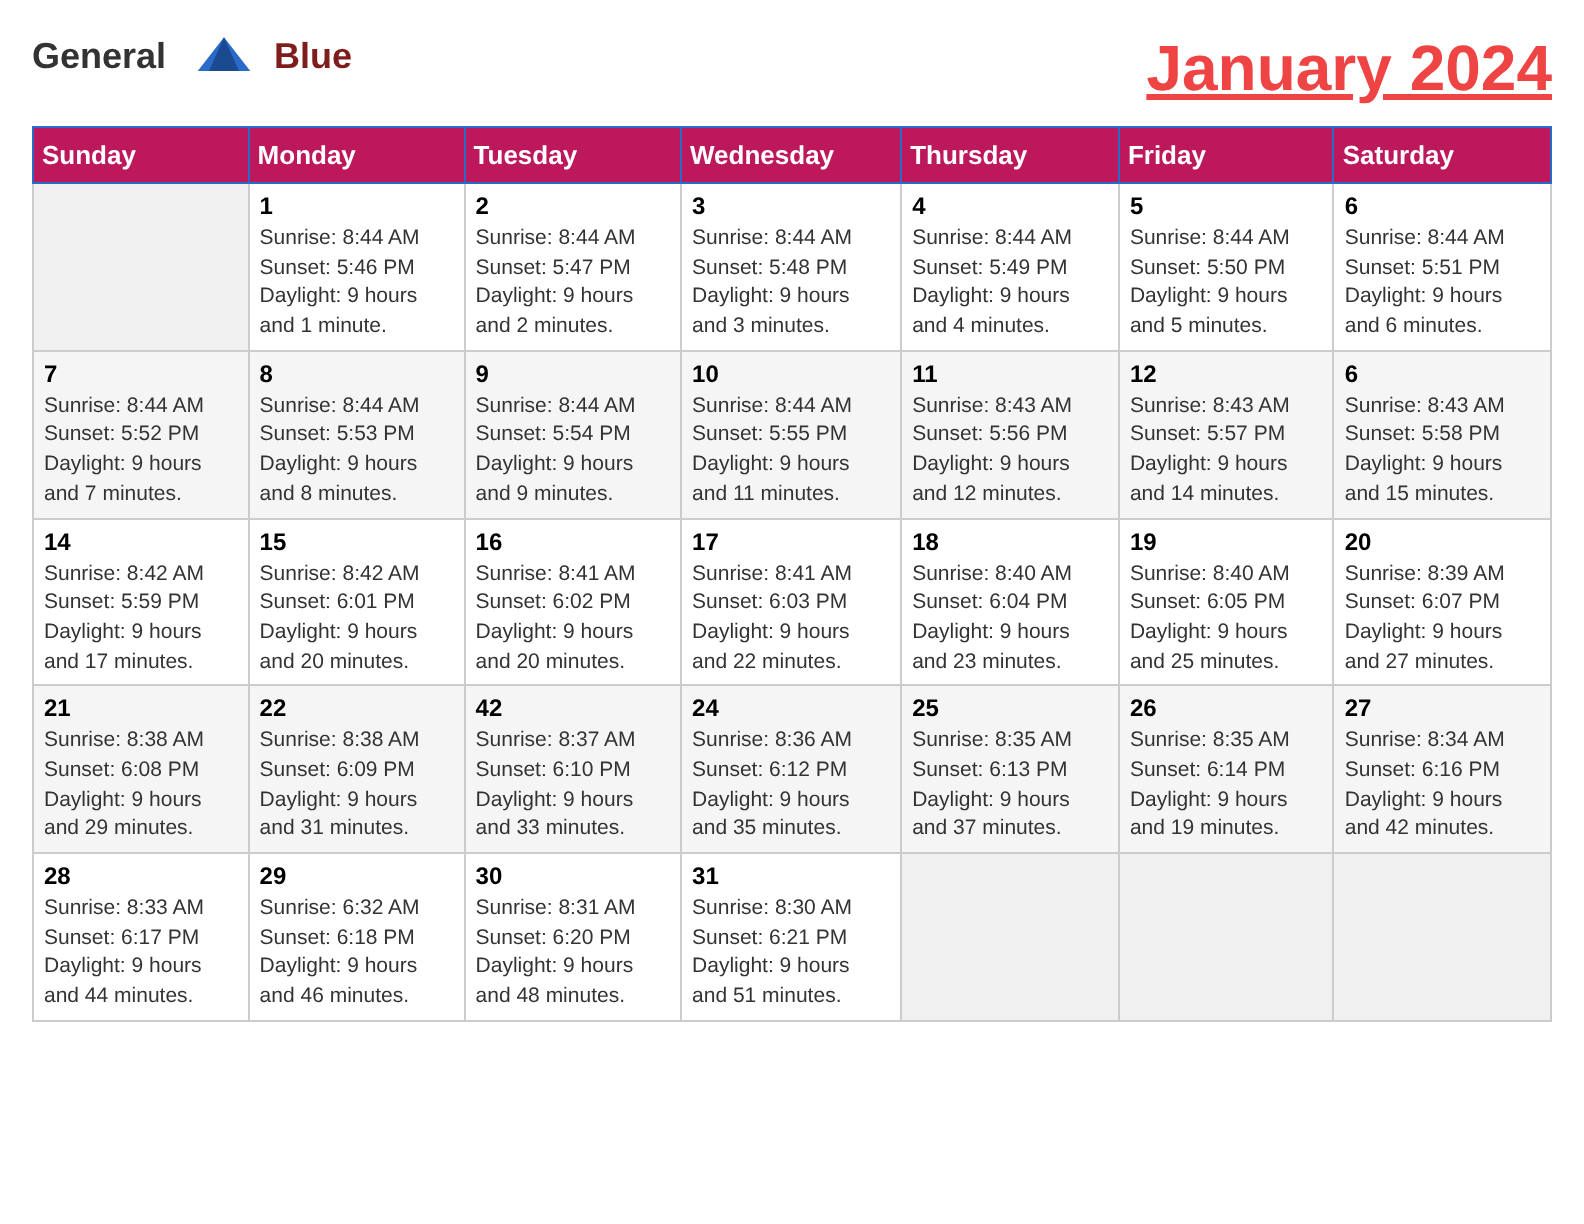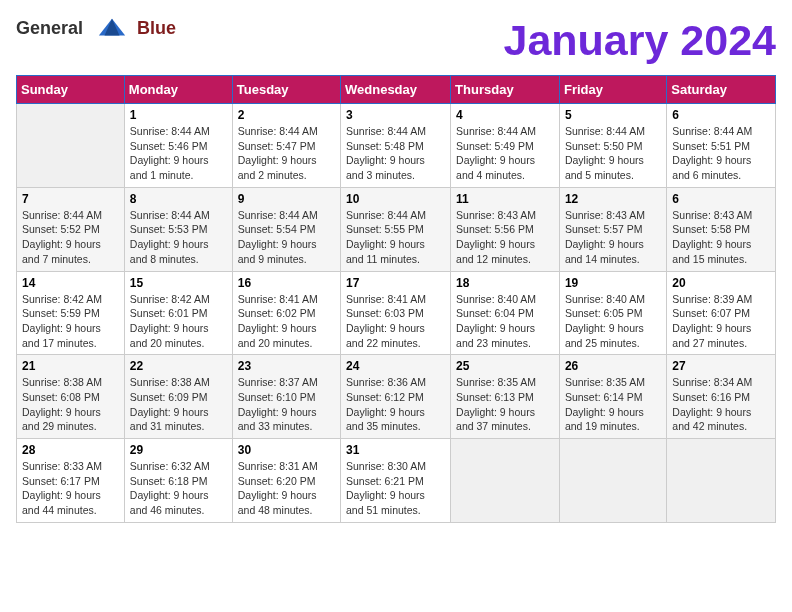--- a/index.html
+++ b/index.html
@@ -23,23 +23,24 @@
     }
     .logo-icon {
       width: 30px;
       height: 24px;
       margin-left: 2px;
     }
     .title-section {
       text-align: right;
     }
     .main-title {
-      font-size: 43px;
+      font-size: 32px;
       font-weight: bold;
-      color: #6d28d9;
+      color: #ef4444;
+      text-decoration: underline;
     }
     .subtitle {
       font-size: 15px;
       color: #555;
     }
     table {
       width: 100%;
       border-collapse: collapse;
       font-size: 11px;
     }
@@ -133,21 +134,21 @@
         <td><span class="day-number">15</span><span class="cell-content">Sunrise: 8:42 AM</span><br><span class="cell-content">Sunset: 6:01 PM</span><br><span class="cell-content">Daylight: 9 hours</span><br><span class="cell-content">and 20 minutes.</span></td>
         <td><span class="day-number">16</span><span class="cell-content">Sunrise: 8:41 AM</span><br><span class="cell-content">Sunset: 6:02 PM</span><br><span class="cell-content">Daylight: 9 hours</span><br><span class="cell-content">and 20 minutes.</span></td>
         <td><span class="day-number">17</span><span class="cell-content">Sunrise: 8:41 AM</span><br><span class="cell-content">Sunset: 6:03 PM</span><br><span class="cell-content">Daylight: 9 hours</span><br><span class="cell-content">and 22 minutes.</span></td>
         <td><span class="day-number">18</span><span class="cell-content">Sunrise: 8:40 AM</span><br><span class="cell-content">Sunset: 6:04 PM</span><br><span class="cell-content">Daylight: 9 hours</span><br><span class="cell-content">and 23 minutes.</span></td>
         <td><span class="day-number">19</span><span class="cell-content">Sunrise: 8:40 AM</span><br><span class="cell-content">Sunset: 6:05 PM</span><br><span class="cell-content">Daylight: 9 hours</span><br><span class="cell-content">and 25 minutes.</span></td>
         <td><span class="day-number">20</span><span class="cell-content">Sunrise: 8:39 AM</span><br><span class="cell-content">Sunset: 6:07 PM</span><br><span class="cell-content">Daylight: 9 hours</span><br><span class="cell-content">and 27 minutes.</span></td>
       </tr>
       <tr>
         <td><span class="day-number">21</span><span class="cell-content">Sunrise: 8:38 AM</span><br><span class="cell-content">Sunset: 6:08 PM</span><br><span class="cell-content">Daylight: 9 hours</span><br><span class="cell-content">and 29 minutes.</span></td>
         <td><span class="day-number">22</span><span class="cell-content">Sunrise: 8:38 AM</span><br><span class="cell-content">Sunset: 6:09 PM</span><br><span class="cell-content">Daylight: 9 hours</span><br><span class="cell-content">and 31 minutes.</span></td>
-        <td><span class="day-number">23</span><span class="cell-content">Sunrise: 8:37 AM</span><br><span class="cell-content">Sunset: 6:10 PM</span><br><span class="cell-content">Daylight: 9 hours</span><br><span class="cell-content">and 33 minutes.</span></td>
+        <td><span class="day-number">42</span><span class="cell-content">Sunrise: 8:37 AM</span><br><span class="cell-content">Sunset: 6:10 PM</span><br><span class="cell-content">Daylight: 9 hours</span><br><span class="cell-content">and 33 minutes.</span></td>
         <td><span class="day-number">24</span><span class="cell-content">Sunrise: 8:36 AM</span><br><span class="cell-content">Sunset: 6:12 PM</span><br><span class="cell-content">Daylight: 9 hours</span><br><span class="cell-content">and 35 minutes.</span></td>
         <td><span class="day-number">25</span><span class="cell-content">Sunrise: 8:35 AM</span><br><span class="cell-content">Sunset: 6:13 PM</span><br><span class="cell-content">Daylight: 9 hours</span><br><span class="cell-content">and 37 minutes.</span></td>
         <td><span class="day-number">26</span><span class="cell-content">Sunrise: 8:35 AM</span><br><span class="cell-content">Sunset: 6:14 PM</span><br><span class="cell-content">Daylight: 9 hours</span><br><span class="cell-content">and 19 minutes.</span></td>
         <td><span class="day-number">27</span><span class="cell-content">Sunrise: 8:34 AM</span><br><span class="cell-content">Sunset: 6:16 PM</span><br><span class="cell-content">Daylight: 9 hours</span><br><span class="cell-content">and 42 minutes.</span></td>
       </tr>
       <tr>
         <td><span class="day-number">28</span><span class="cell-content">Sunrise: 8:33 AM</span><br><span class="cell-content">Sunset: 6:17 PM</span><br><span class="cell-content">Daylight: 9 hours</span><br><span class="cell-content">and 44 minutes.</span></td>
         <td><span class="day-number">29</span><span class="cell-content">Sunrise: 6:32 AM</span><br><span class="cell-content">Sunset: 6:18 PM</span><br><span class="cell-content">Daylight: 9 hours</span><br><span class="cell-content">and 46 minutes.</span></td>
         <td><span class="day-number">30</span><span class="cell-content">Sunrise: 8:31 AM</span><br><span class="cell-content">Sunset: 6:20 PM</span><br><span class="cell-content">Daylight: 9 hours</span><br><span class="cell-content">and 48 minutes.</span></td>
         <td><span class="day-number">31</span><span class="cell-content">Sunrise: 8:30 AM</span><br><span class="cell-content">Sunset: 6:21 PM</span><br><span class="cell-content">Daylight: 9 hours</span><br><span class="cell-content">and 51 minutes.</span></td>

